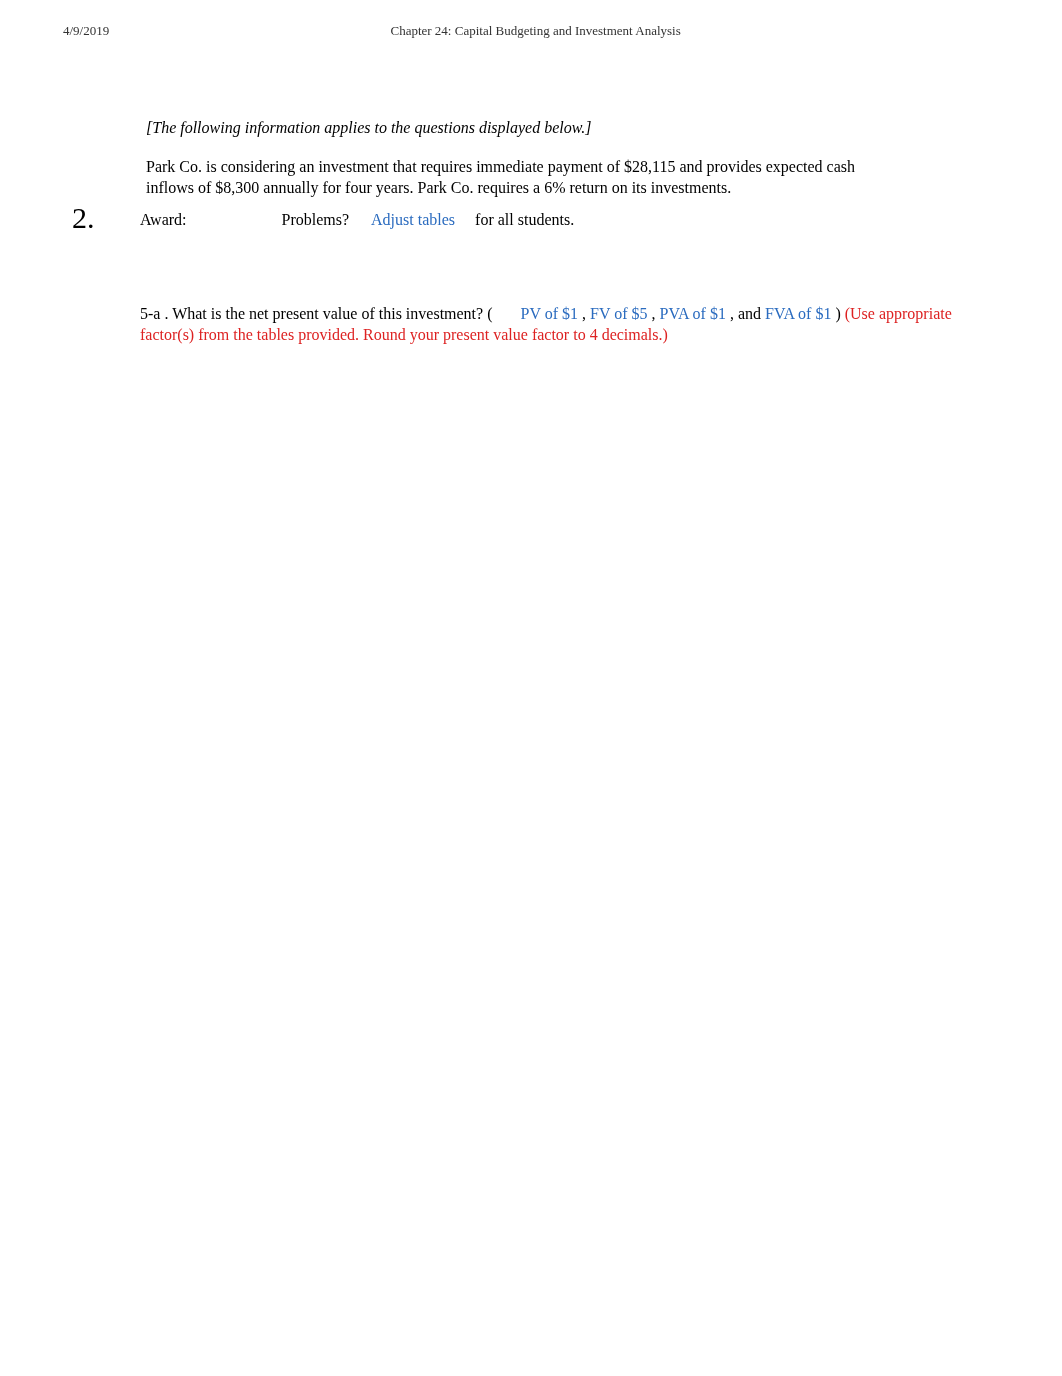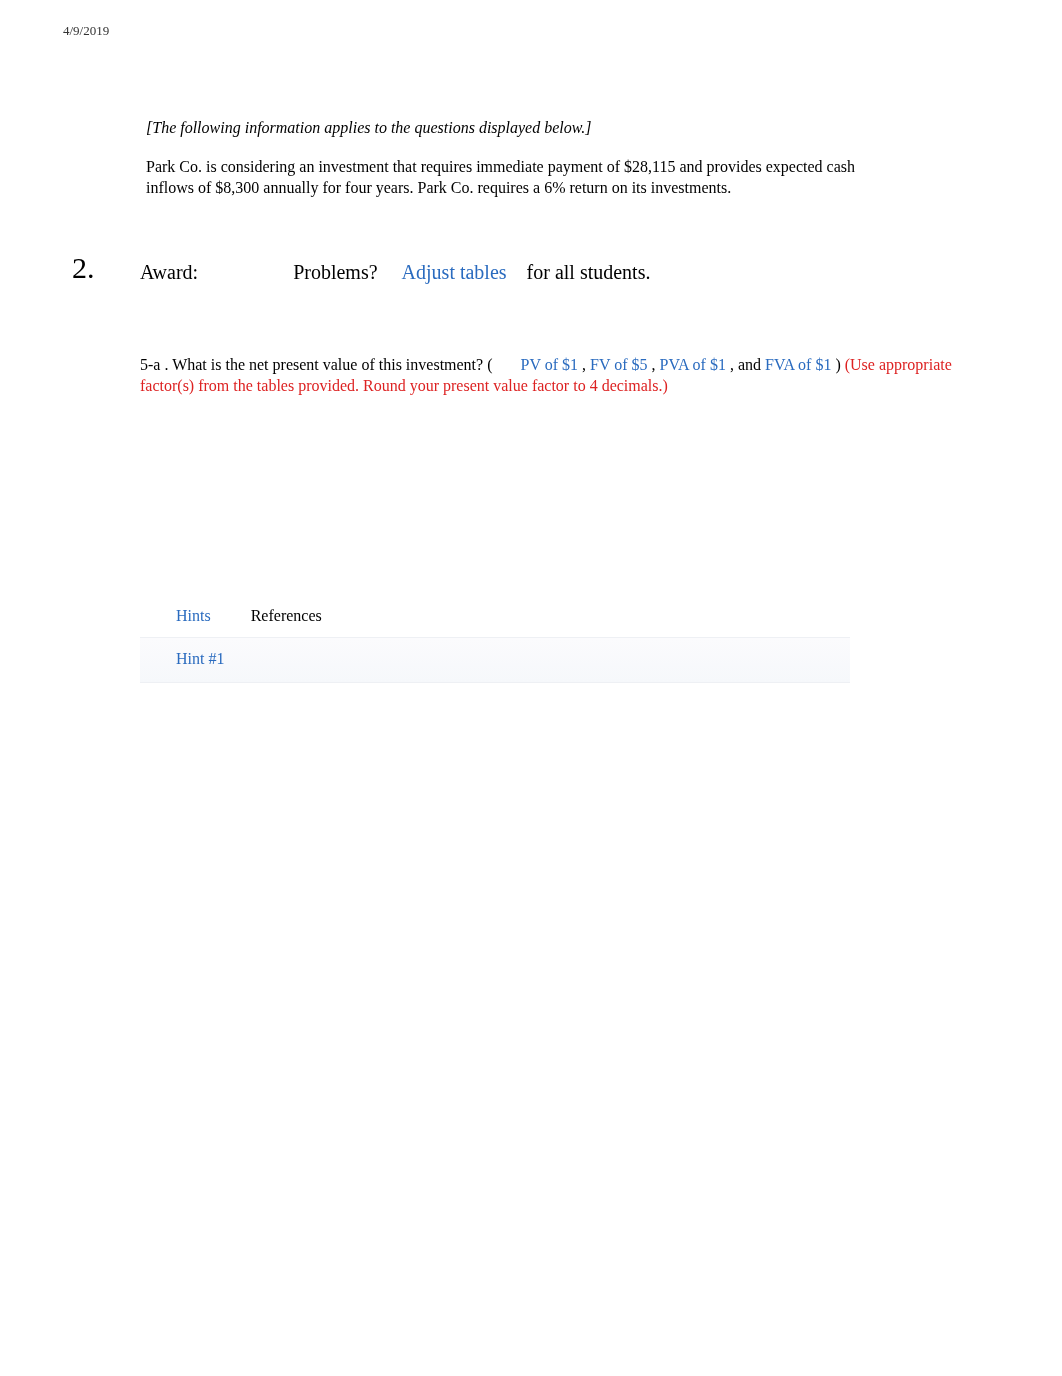--- a/index.html
+++ b/index.html
@@ -22,21 +22,20 @@
   }
   .header-title {
     flex: 1;
     text-align: center;
     padding-right: 60px;
   }
   .content {
     padding: 80px 70px 0 140px;
   }
   .intro-block {
-    margin-bottom: 50px;
   }
   .italic-note {
     font-style: italic;
     margin-bottom: 20px;
     margin-left: 6px;
   }
   .problem-desc {
     margin-left: 6px;
     line-height: 1.3;
     max-width: 720px;
@@ -50,21 +49,21 @@
   .q-number {
     font-size: 30px;
     width: 68px;
     flex: 0 0 68px;
     line-height: 1;
     padding-top: 4px;
   }
   .q-meta {
     display: flex;
     align-items: baseline;
-    font-size: 20px;
+    font-size: 16px;
     padding-top: 12px;
   }
   .award-label {
     margin-right: 95px;
   }
   .problems-label {
     margin-right: 14px;
   }
   .link {
     color: #2a6bbf;
@@ -109,20 +108,21 @@
     color: #2a6bbf;
     cursor: pointer;
     font-size: 16px;
   }
 </style>
 </head>
 <body>
 
 <div class="header">
   <div class="header-date">4/9/2019</div>
+  <div class="header-title">Chapter 24: Capital Budgeting and Investment Analysis</div>
 </div>
 
 <div class="content">
 
   <div class="intro-block">
     <div class="italic-note">[The following information applies to the questions displayed below.]</div>
     <div class="problem-desc">Park Co. is considering an investment that requires immediate payment of $28,115 and provides expected cash inflows of $8,300 annually for four years. Park Co. requires a 6% return on its investments.</div>
   </div>
 
   <div class="question-row">
@@ -143,23 +143,14 @@
     <span> , </span>
     <span class="link">FV of $5</span>
     <span> , </span>
     <span class="link">PVA of $1</span>
     <span>  , and  </span>
     <span class="link">FVA of $1</span>
     <span> ) </span>
     <span class="red-text">(Use appropriate factor(s) from the tables provided. Round your present value factor to 4 decimals.)</span>
   </div>
 
-  <div class="tabs-wrap">
-    <div class="tabs">
-      <span class="tab-active">Hints</span>
-      <span class="tab-inactive">References</span>
-    </div>
-    <div class="hint-body">
-      <span class="hint-link">Hint #1</span>
-    </div>
-  </div>
 
 </div>
 
 </body></html>

